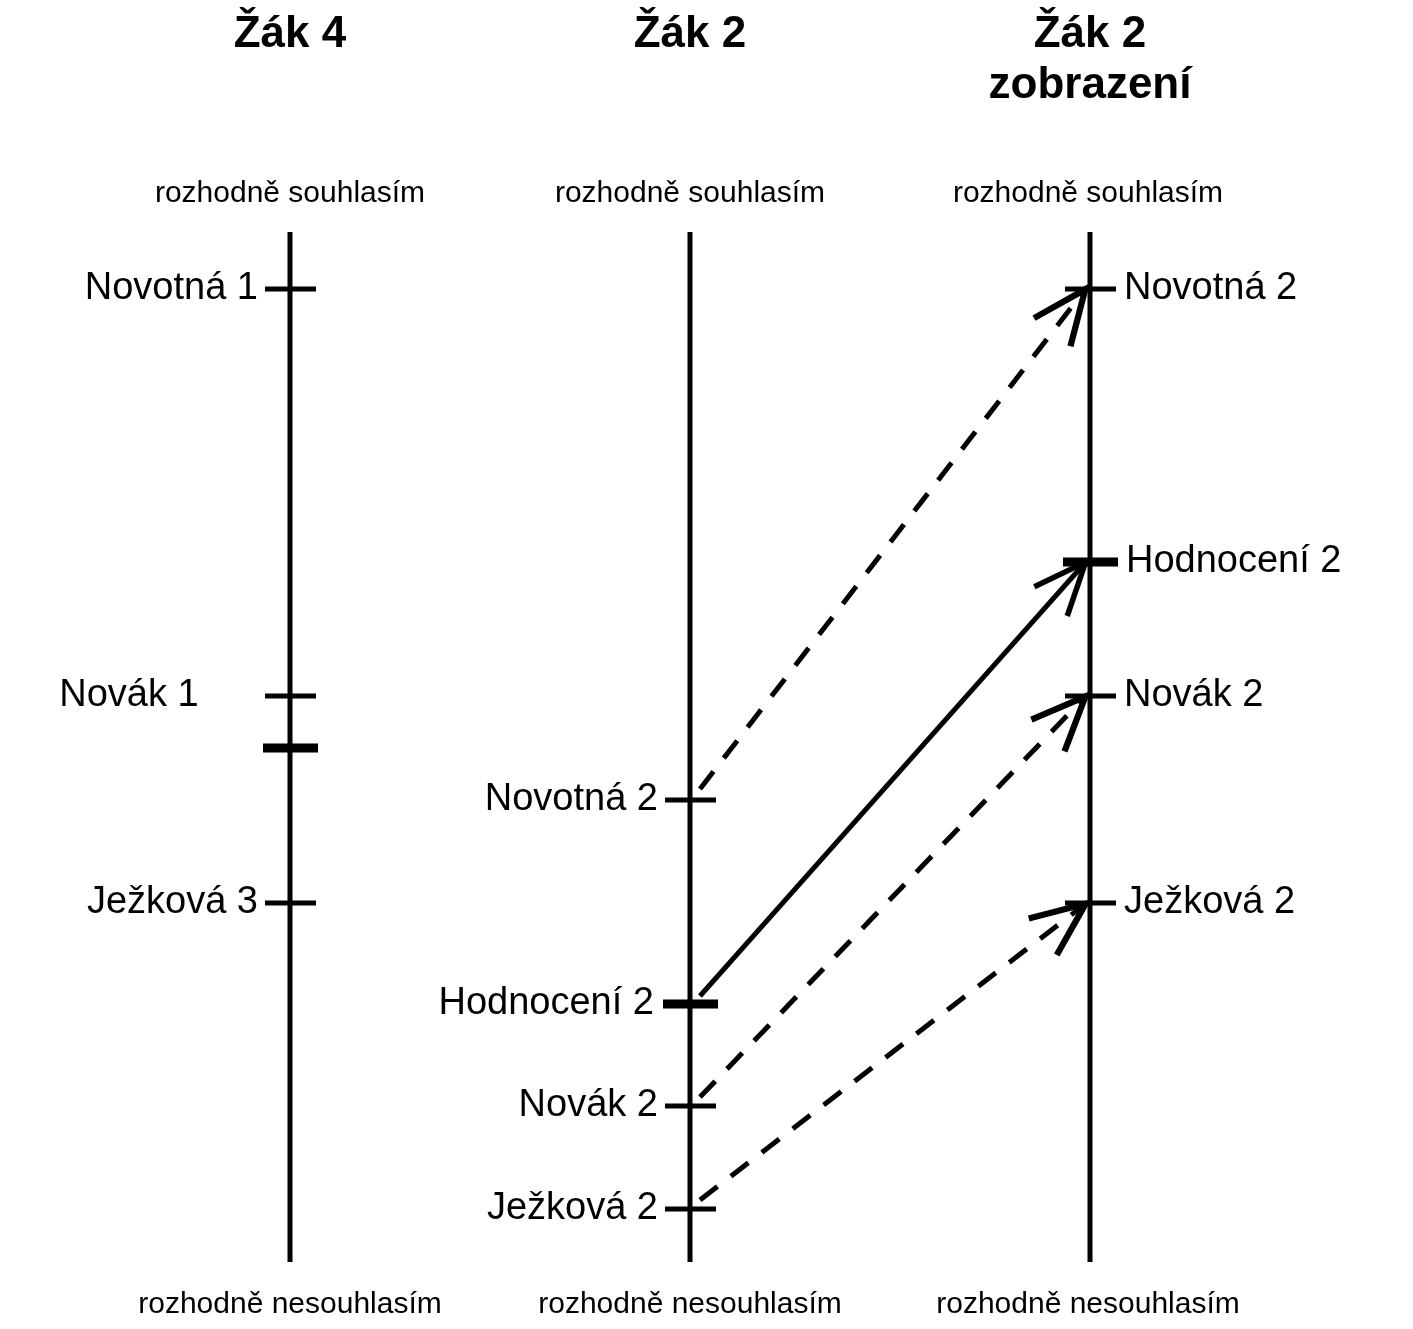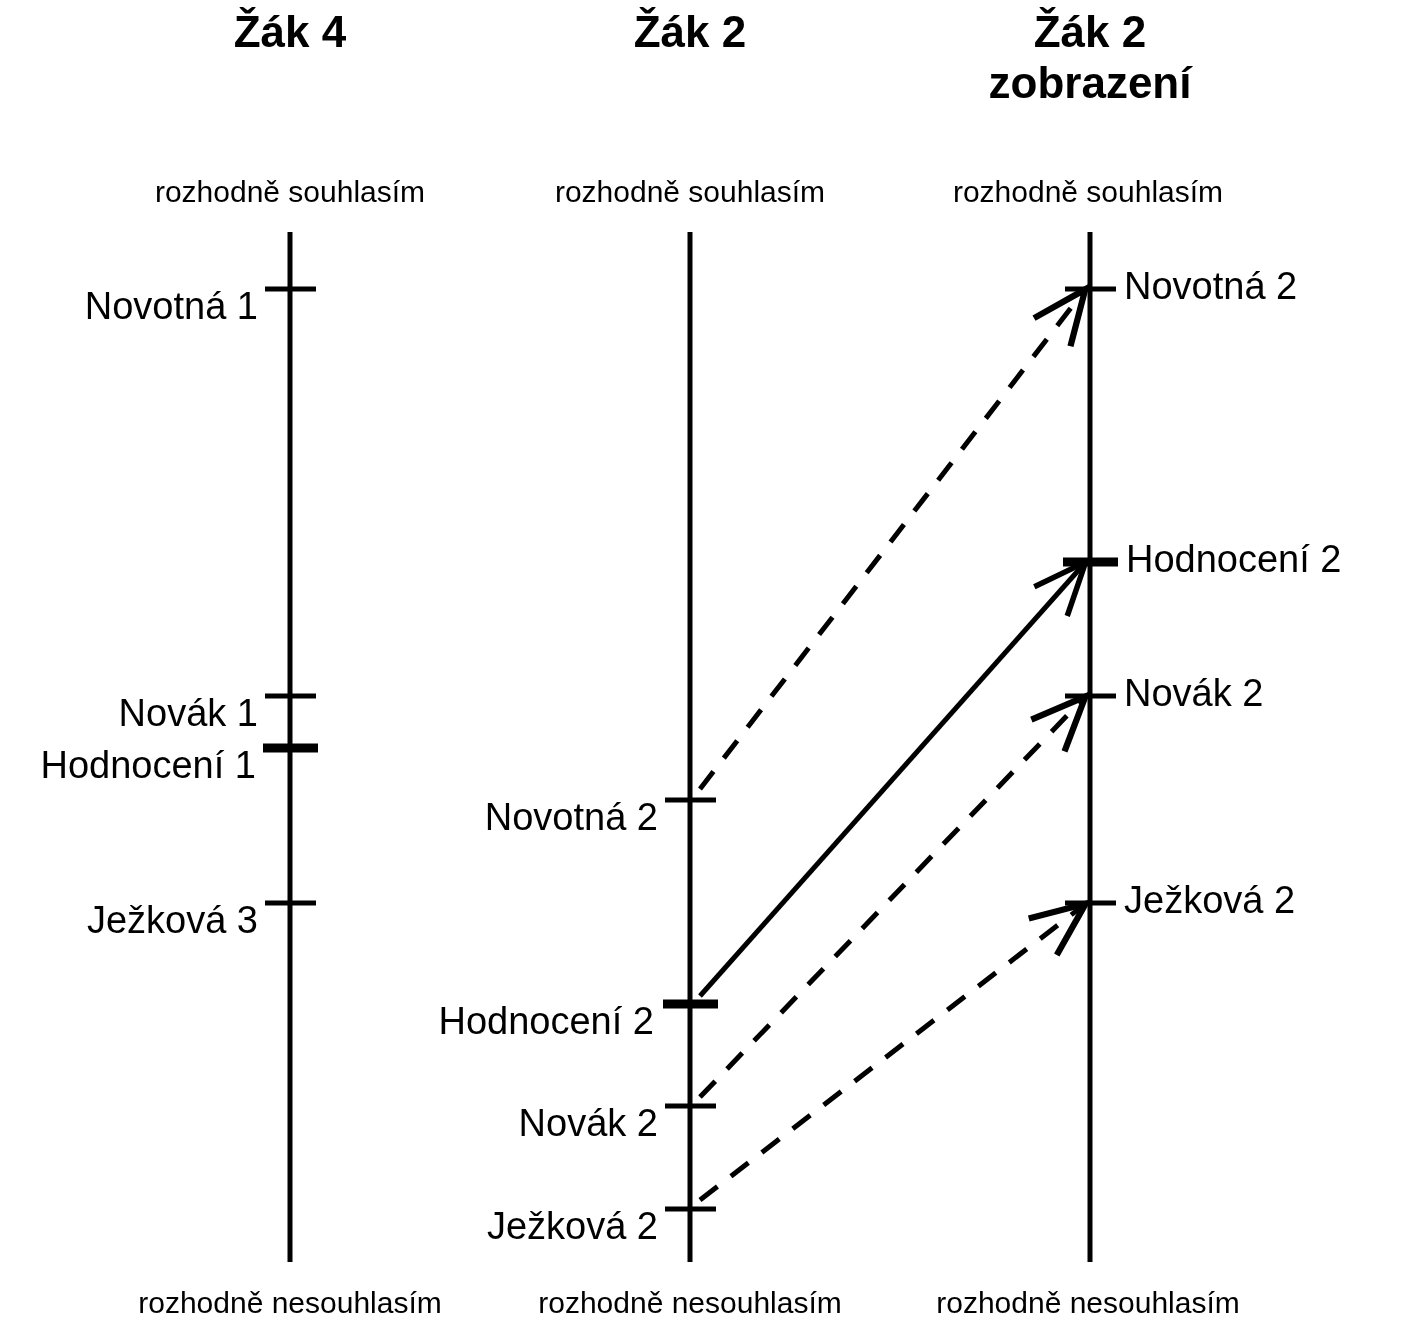--- a/index.html
+++ b/index.html
@@ -38,21 +38,20 @@
     position: absolute;
     font-size: 38px;
     white-space: nowrap;
     line-height: 1;
   }
   .point-label.right-of-axis {
     text-align: left;
   }
   .point-label.left-of-axis {
     text-align: right;
-    margin-top: 20px;
   }
   .point-label.emph {
     font-weight: normal;
   }
   svg#diagram-svg {
     position: absolute;
     left: 0;
     top: 0;
     width: 1413px;
     height: 1329px;
@@ -108,22 +107,21 @@
     <line x1="700" y1="789" x2="1084" y2="291" stroke="#000000" stroke-width="5" stroke-dasharray="22 17" marker-end="url(#arrow-dashed)"></line>
 
     <line x1="700" y1="996" x2="1084" y2="564" stroke="#000000" stroke-width="5" marker-end="url(#arrow-solid)"></line>
 
     <line x1="700" y1="1097" x2="1084" y2="698" stroke="#000000" stroke-width="5" stroke-dasharray="22 17" marker-end="url(#arrow-dashed)"></line>
 
     <line x1="700" y1="1200" x2="1084" y2="905" stroke="#000000" stroke-width="5" stroke-dasharray="22 17" marker-end="url(#arrow-dashed)"></line>
   </svg>
 
   <div class="point-label left-of-axis" style="left:0px; top:267px; width:258px;">Novotná 1</div>
-  <div class="point-label left-of-axis" style="left:0px; top:674px; width:258px;">Novák 1</div>
-  <div class="point-label left-of-axis emph" style="left:0px; top:726px; width:256px;">Hodnocení 1</div>
+  <div class="point-label left-of-axis" style="left:0px; top:674px; width:258px;text-align:center;">Novák 1</div>
   <div class="point-label left-of-axis" style="left:0px; top:881px; width:258px;">Ježková 3</div>
 
   <div class="point-label left-of-axis" style="left:400px; top:778px; width:258px;">Novotná 2</div>
   <div class="point-label left-of-axis emph" style="left:398px; top:982px; width:256px;">Hodnocení 2</div>
   <div class="point-label left-of-axis" style="left:400px; top:1084px; width:258px;">Novák 2</div>
   <div class="point-label left-of-axis" style="left:400px; top:1187px; width:258px;">Ježková 2</div>
 
   <div class="point-label right-of-axis" style="left:1124px; top:267px; width:289px;">Novotná 2</div>
   <div class="point-label right-of-axis emph" style="left:1126px; top:540px; width:287px;">Hodnocení 2</div>
   <div class="point-label right-of-axis" style="left:1124px; top:674px; width:289px;">Novák 2</div>

